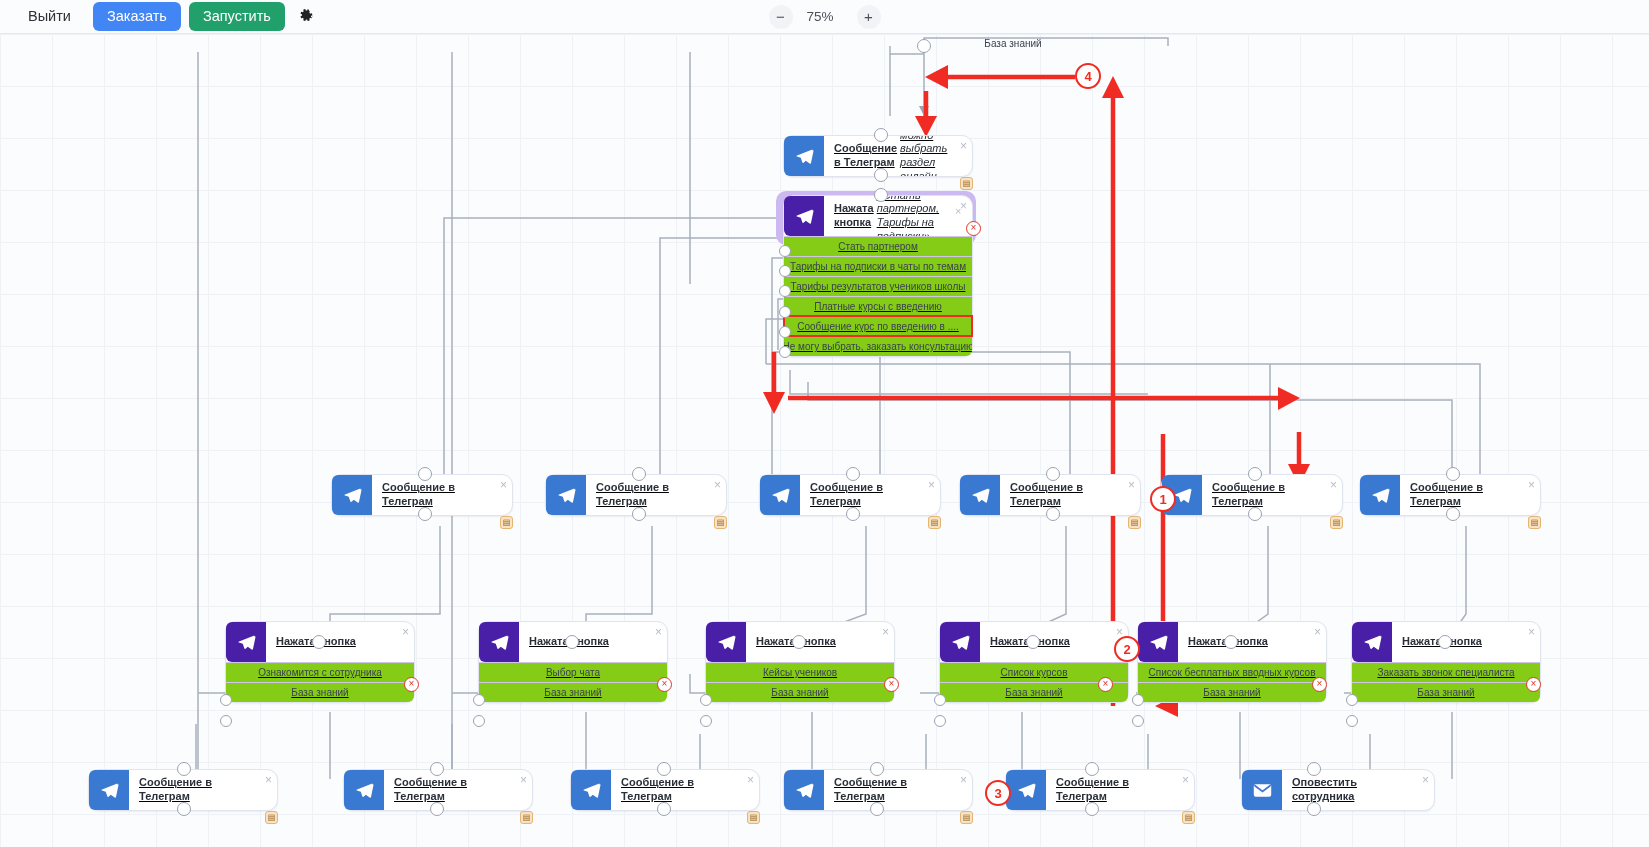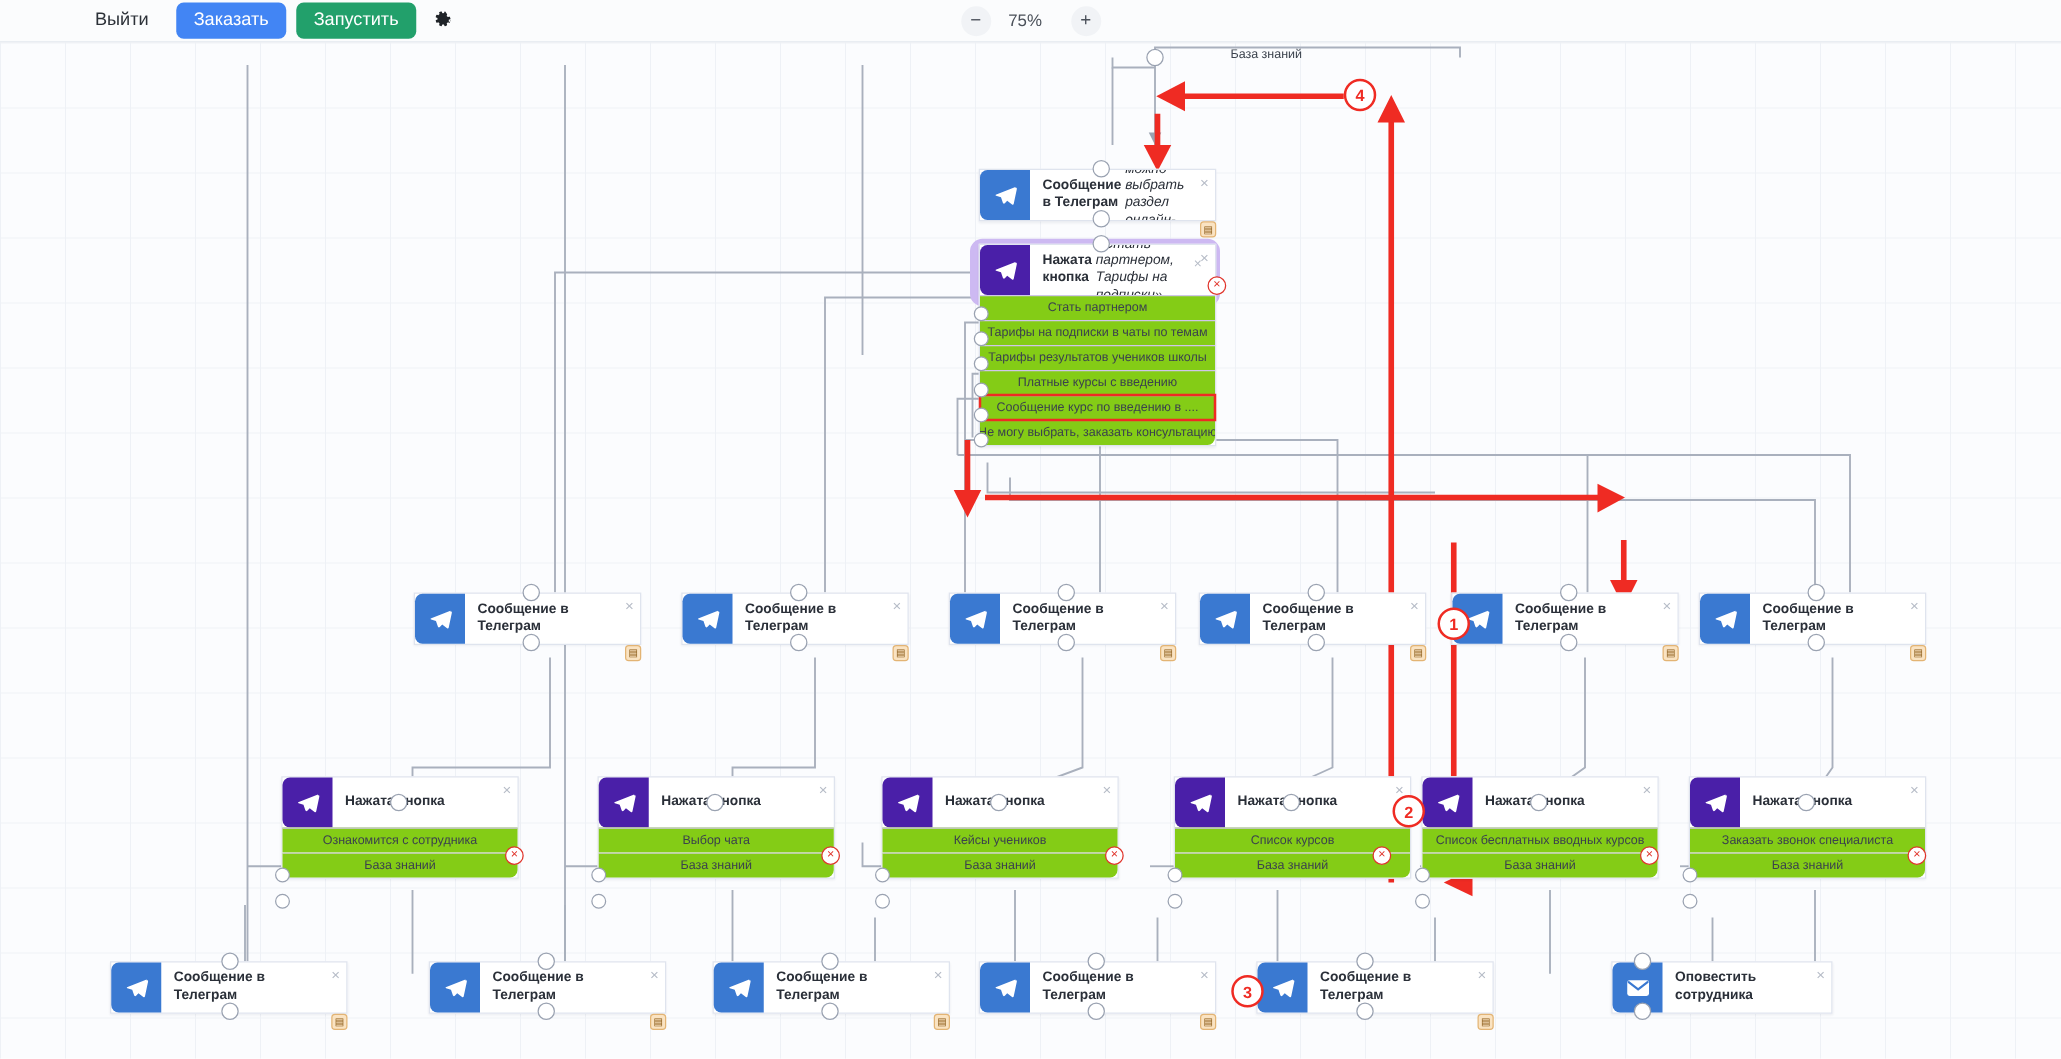--- a/index.html
+++ b/index.html
@@ -15,21 +15,21 @@
 
   
   .toolbar {
     position: absolute; top: 0; left: 0;
     width: 1649px; height: 34px;
     background: #fbfcfd;
     border-bottom: 1px solid #e4e8ee;
     display: flex; align-items: center;
     z-index: 60;
   }
-  .tb-left { display: flex; align-items: center; gap: 8px; padding-left: 14px; margin-left: 48px; }
+  .tb-left { display: flex; align-items: center; gap: 8px; padding-left: 14px; }
   .btn {
     border: none; border-radius: 6px;
     font-size: 14.5px; font-family: "Liberation Sans", sans-serif;
     padding: 7px 14px; cursor: pointer; line-height: 1;
     white-space: nowrap;
   }
   .btn-exit { background: transparent; color: #2c3138; }
   .btn-save { background: #4285f4; color: #ffffff; }
   .btn-run  { background: #22a06b; color: #ffffff; }
   .btn-gear {
@@ -62,23 +62,24 @@
     overflow: hidden;
   }
   .edges { position: absolute; top: 0; left: 0; width: 1649px; height: 813px; }
   .anno  { position: absolute; top: 0; left: 0; width: 1649px; height: 813px; pointer-events: none; }
 
   
   .node {
     position: absolute;
     background: #ffffff;
     border: 1px solid #dfe4ee;
-    border-radius: 0;
+    border-radius: 11px;
     box-shadow: 0 1px 2px rgba(20,30,60,.07);
     z-index: 10;
+    text-decoration: underline;
   }
   .node-head {
     display: flex; align-items: stretch;
     height: 40px; border-radius: 6px 6px 0 0;
     position: relative;
   }
   .node.single .node-head { border-radius: 6px; }
   .ico {
     width: 40px; flex: 0 0 40px;
     display: flex; align-items: center; justify-content: center;
@@ -647,21 +648,21 @@
         <div class="node-title">
             <span>Сообщение в Телеграм</span>
           </div>
         <span class="node-x">×</span>
       </div>
       <div class="badge-note" style="right:-1px; bottom:-14px;">▤</div>
     </div>
     <div class="dot" style="left:1085px; top:728px;"></div>
     <div class="dot" style="left:1085px; top:768px;"></div>
 
-    <div class="node single" style="left:1289px; top:735px; width:177px;">
+    <div class="node single" style="left:1241px; top:735px; width:194px;">
       <div class="node-head">
         <div class="ico mail">
           <svg width="19" height="15" viewBox="0 0 24 18">
               <rect x="1" y="1" width="22" height="16" rx="2.5" fill="#fff"></rect>
               <path d="M2.5 3 12 10.2 21.5 3" stroke="#3a79d1" stroke-width="2.2" fill="none" stroke-linecap="round"></path>
             </svg>
         </div>
         <div class="node-title">
             <span>Оповестить сотрудника</span>
           </div>

